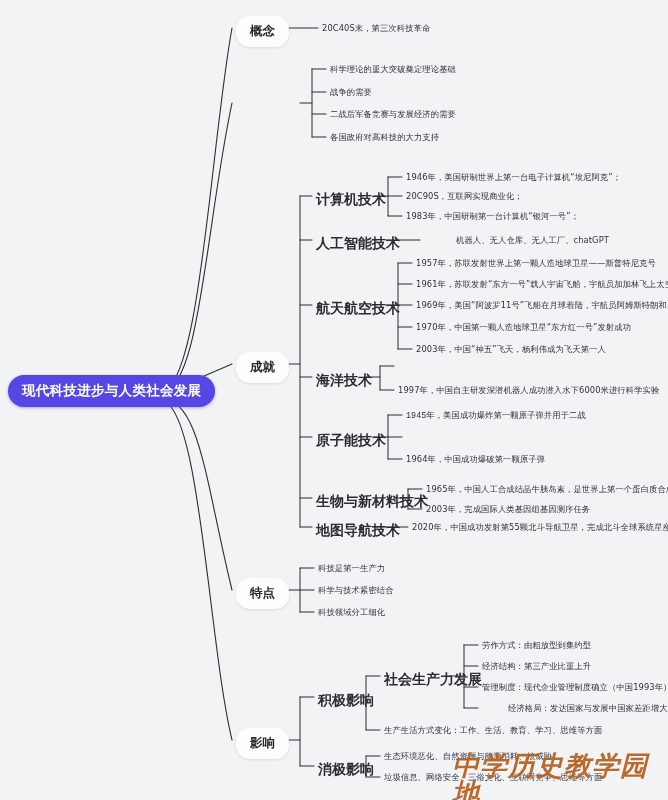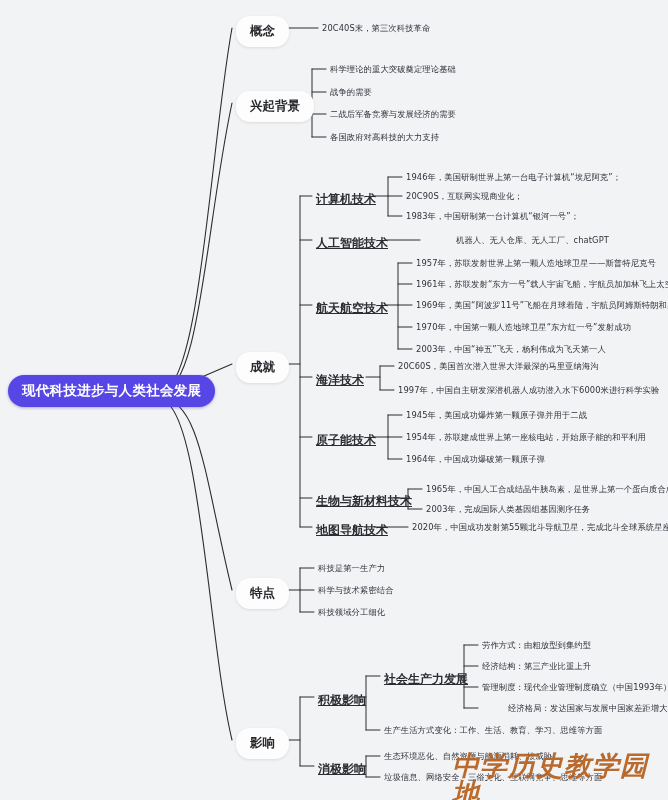--- a/index.html
+++ b/index.html
@@ -34,24 +34,23 @@
     color:#26282c;
     font-size:12.5px;
     font-weight:700;
     padding:7px 14px;
     border-radius:14px;
     box-shadow:0 1px 3px rgba(0,0,0,.10);
   }
   
   .lvl2{
     color:#2b2d31;
-    font-size:12px;
+    font-size:14px;
     font-weight:700;
     padding:1px 0;
-    text-decoration:underline;
   }
   
   .lvl3{
     color:#30323a;
     font-size:8.3px;
     font-weight:400;
     padding:1px 0;
     letter-spacing:.1px;
     text-align:right;
   }
@@ -120,21 +119,20 @@
 
       <path d="M 450 676 L 464 676 M 464 645 L 464 708 M 464 645 L 478 645 M 464 666 L 478 666 M 464 687 L 478 687 M 464 708 L 478 708"></path>
 
       <path d="M 352 766 L 366 766 M 366 756 L 366 777 M 366 756 L 380 756 M 366 777 L 380 777"></path>
     </g>
   </svg>
 
   <div class="node root" style="background: rgb(86, 70, 230);">现代科技进步与人类社会发展</div>
 
   <div class="node lvl1" style="left:236px;top:16px;">概念</div>
-  <div class="node lvl1" style="left:236px;top:91px;">兴起背景</div>
   <div class="node lvl1" style="left:236px;top:352px;">成就</div>
   <div class="node lvl1" style="left:236px;top:578px;text-align:right;">特点</div>
   <div class="node lvl1" style="left:236px;top:728px;">影响</div>
 
   <div class="node lvl3" style="left:322px;top:22px;">20C40S末，第三次科技革命</div>
 
   <div class="node lvl3" style="left:330px;top:63px;">科学理论的重大突破奠定理论基础</div>
   <div class="node lvl3" style="left:330px;top:86px;">战争的需要</div>
   <div class="node lvl3" style="left:330px;top:108px;">二战后军备竞赛与发展经济的需要</div>
   <div class="node lvl3" style="left:330px;top:131px;">各国政府对高科技的大力支持</div>
@@ -148,26 +146,24 @@
   <div class="node lvl3" style="left:424px;top:234px;margin-left:32px;">机器人、无人仓库、无人工厂、chatGPT</div>
 
   <div class="node lvl2" style="left:316px;top:299px;">航天航空技术</div>
   <div class="node lvl3" style="left:416px;top:257px;">1957年，苏联发射世界上第一颗人造地球卫星——斯普特尼克号</div>
   <div class="node lvl3" style="left:416px;top:278px;">1961年，苏联发射“东方一号”载人宇宙飞船，宇航员加加林飞上太空</div>
   <div class="node lvl3" style="left:416px;top:299px;">1969年，美国“阿波罗11号”飞船在月球着陆，宇航员阿姆斯特朗和奥尔德登月</div>
   <div class="node lvl3" style="left:416px;top:321px;">1970年，中国第一颗人造地球卫星“东方红一号”发射成功</div>
   <div class="node lvl3" style="left:416px;top:343px;">2003年，中国“神五”飞天，杨利伟成为飞天第一人</div>
 
   <div class="node lvl2" style="left:316px;top:371px;">海洋技术</div>
-  <div class="node lvl3" style="left:398px;top:360px;">20C60S，美国首次潜入世界大洋最深的马里亚纳海沟</div>
   <div class="node lvl3" style="left:398px;top:384px;">1997年，中国自主研发深潜机器人成功潜入水下6000米进行科学实验</div>
 
   <div class="node lvl2" style="left:316px;top:431px;">原子能技术</div>
-  <div class="node lvl3" style="left:406px;top:409px;">1945年，美国成功爆炸第一颗原子弹并用于二战</div>
-  <div class="node lvl3" style="left:406px;top:431px;">1954年，苏联建成世界上第一座核电站，开始原子能的和平利用</div>
+  <div class="node lvl3" style="left:406px;top:409px;font-family:Liberation Mono, monospace;">1945年，美国成功爆炸第一颗原子弹并用于二战</div>
   <div class="node lvl3" style="left:406px;top:453px;">1964年，中国成功爆破第一颗原子弹</div>
 
   <div class="node lvl2" style="left:316px;top:492px;">生物与新材料技术</div>
   <div class="node lvl3" style="left:426px;top:483px;">1965年，中国人工合成结晶牛胰岛素，是世界上第一个蛋白质合成国家</div>
   <div class="node lvl3" style="left:426px;top:503px;">2003年，完成国际人类基因组基因测序任务</div>
 
   <div class="node lvl2" style="left:316px;top:521px;">地图导航技术</div>
   <div class="node lvl3" style="left:412px;top:521px;">2020年，中国成功发射第55颗北斗导航卫星，完成北斗全球系统星座部署</div>
 
   <div class="node lvl3" style="left:318px;top:562px;">科技是第一生产力</div>

